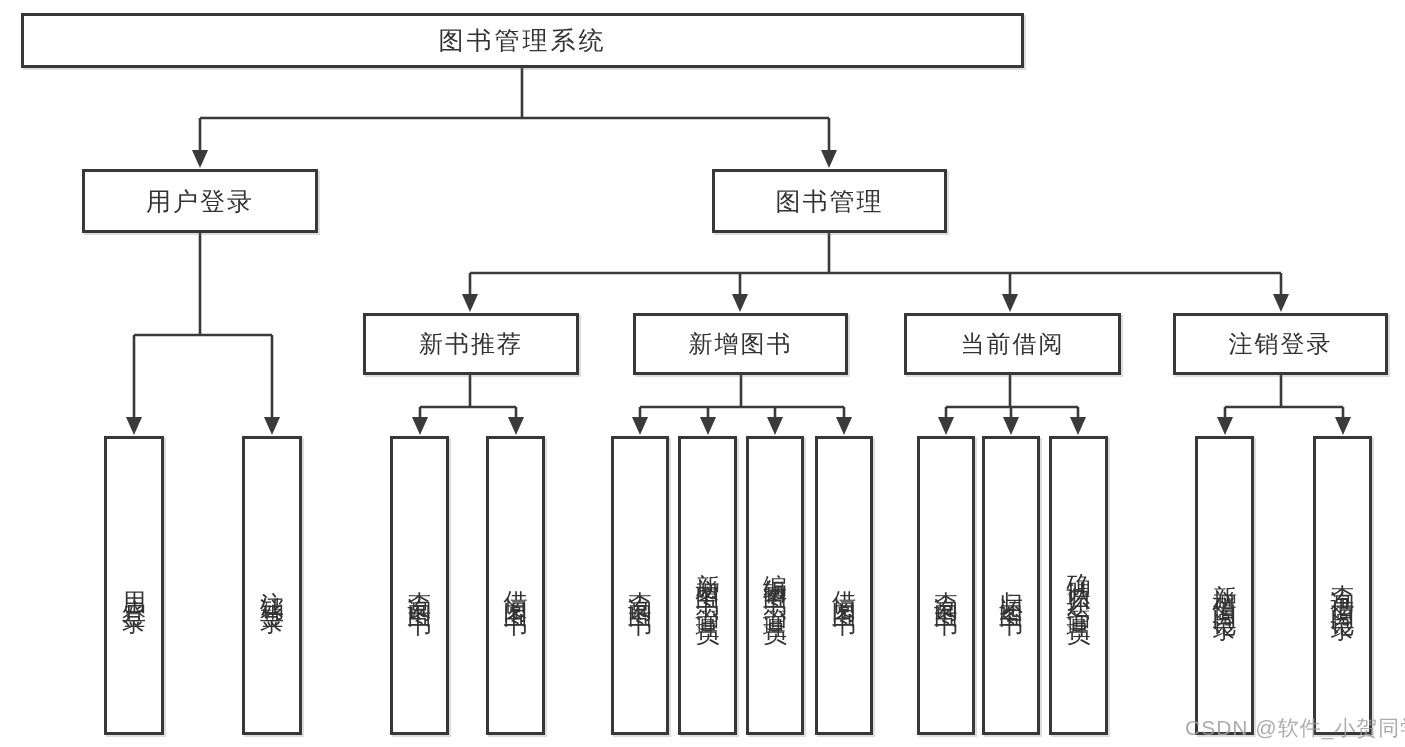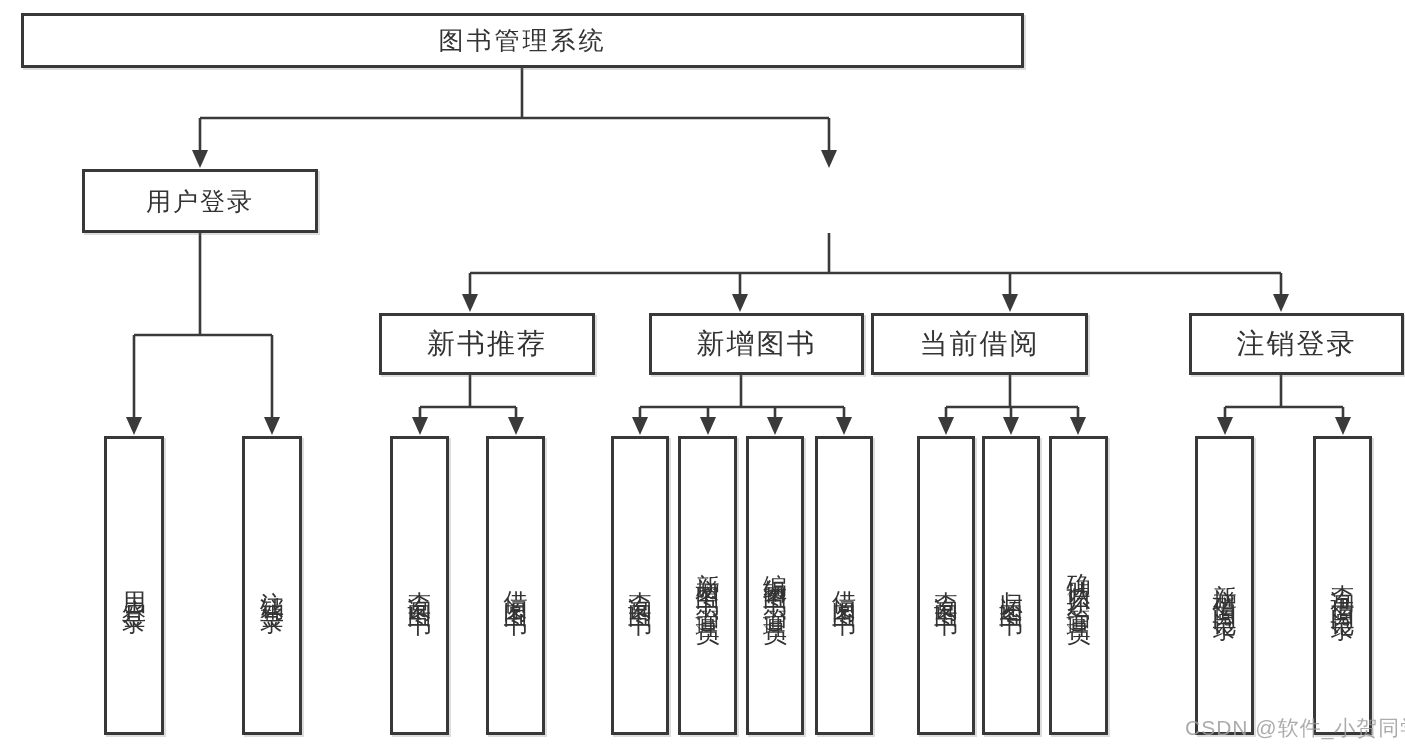--- a/index.html
+++ b/index.html
@@ -6,21 +6,21 @@
   body{font-family:"Liberation Sans", sans-serif;}
   .canvas{position:relative;width:1405px;height:747px;background:#ffffff;overflow:hidden;}
   .wires{position:absolute;left:0;top:0;}
   .box{
     position:absolute;background:#ffffff;border:3px solid #383838;
     box-sizing:border-box;display:flex;align-items:center;justify-content:center;
     color:#333333;box-shadow:2px 2px 0 rgba(120,120,120,0.25);
   }
   .lvl1{font-size:25px;letter-spacing:3px;}
   .lvl2{font-size:25px;letter-spacing:2px;}
-  .lvl3{font-size:28px;letter-spacing:2px;margin-left:16px;}
+  .lvl3{font-size:24px;letter-spacing:2px;}
   .leaf span{
     writing-mode:vertical-rl;text-orientation:mixed;
     font-size:24px;line-height:1;letter-spacing:7px;
   }
   .watermark{
     position:absolute;left:1185px;top:714px;
     font-size:21px;letter-spacing:1px;color:rgba(158,158,158,0.85);
     white-space:nowrap;
   }
 </style>
@@ -69,28 +69,31 @@
     </g>
   </svg>
 
   <div class="box lvl1" style="left:21px;top:13px;width:1003px;height:55px">
     <span>图书管理系统</span>
   </div>
 
   <div class="box lvl2" style="left:82px;top:169px;width:236px;height:64px">
     <span>用户登录</span>
   </div>
+  <div class="box lvl2" style="left:712px;top:169px;width:235px;height:64px">
+    <span>图书管理</span>
+  </div>
 
   <div class="box lvl3" style="left:363px;top:313px;width:216px;height:62px">
     <span>新书推荐</span>
   </div>
   <div class="box lvl3" style="left:633px;top:313px;width:215px;height:62px">
     <span>新增图书</span>
   </div>
-  <div class="box lvl3" style="left:855px;top:313px;width:217px;height:62px">
+  <div class="box lvl3" style="left:904px;top:313px;width:217px;height:62px">
     <span>当前借阅</span>
   </div>
   <div class="box lvl3" style="left:1173px;top:313px;width:215px;height:62px">
     <span>注销登录</span>
   </div>
 
   <div class="box leaf" style="left:104px;top:436px;width:60px;height:299px">
     <span>用户登录</span>
   </div>
   <div class="box leaf" style="left:242px;top:436px;width:60px;height:299px">

